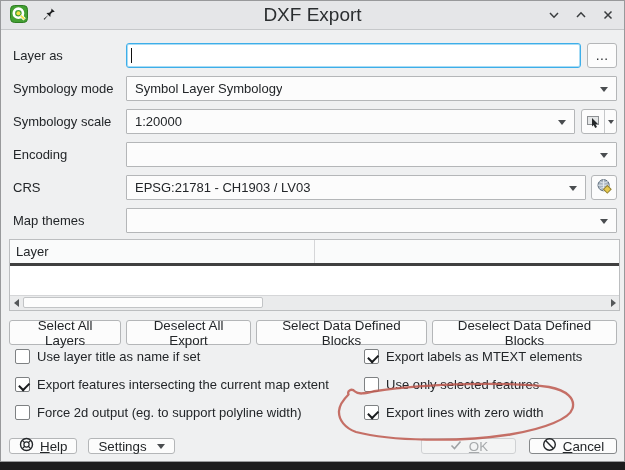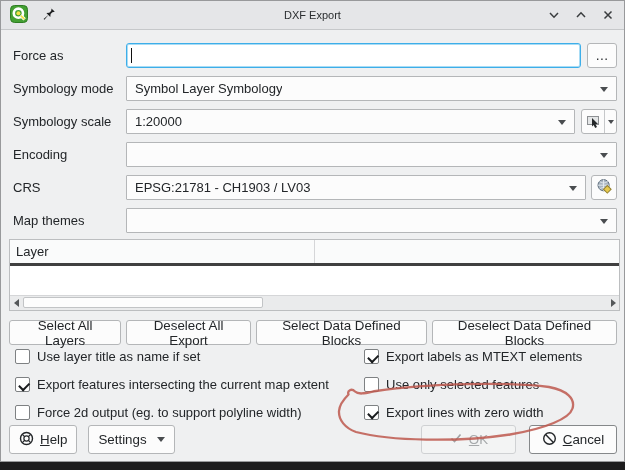--- a/index.html
+++ b/index.html
@@ -1,20 +1,20 @@
 <!DOCTYPE html>
 <html><head>
 <meta charset="utf-8">
 <style>
   html,body{margin:0;padding:0;}
   .stage{position:relative;width:625px;height:470px;background:#1c1c1d;font-family:"Liberation Sans",sans-serif;font-size:13px;color:#232629;overflow:hidden;}
   .dialog{position:absolute;left:0;top:0;width:625px;height:462px;background:#eff0f1;border:1px solid #98999b;box-sizing:border-box;}
   
   .titlebar{position:relative;height:29px;background:#e5e6e8;border-bottom:1px solid #c6c8ca;display:flex;align-items:center;padding:0 9px;box-sizing:border-box;}
-  .titlebar .title{position:absolute;left:0;right:0;text-align:center;font-size:11px;color:#2b2e30;}
+  .titlebar .title{position:absolute;left:0;right:0;text-align:center;font-size:19px;color:#2b2e30;}
   .tb-icons{display:flex;align-items:center;gap:14px;z-index:2;}
   .win-controls{margin-left:auto;display:flex;align-items:center;gap:13px;z-index:2;}
   .win-btn{width:14px;height:14px;display:flex;align-items:center;justify-content:center;cursor:default;}
   
   .content{padding:0 7px 0 12px;}
   .frow{display:flex;align-items:center;height:25px;margin-top:8px;}
   .frow:first-child{margin-top:13px;}
   .flabel{width:113px;flex:none;}
   .tinput{flex:1;height:25px;box-sizing:border-box;background:#ffffff;border:1px solid #3daee9;box-shadow:inset 0 0 0 1px #a8dcf5;border-radius:3px;display:flex;align-items:center;}
   .caret{width:1px;height:15px;background:#111;margin-left:4px;}
@@ -45,21 +45,21 @@
   .lbtn-row{display:flex;gap:5px;margin:9px 0 0 -4px;}
   
   .optrow{display:flex;margin:13px 0 0 2px;align-items:flex-start;}
   .optrow.first{margin-top:4px;text-align:center;}
   .optcol1{width:349px;flex:none;display:flex;align-items:center;}
   .optcol2{display:flex;align-items:center;}
   .cb{width:15px;height:15px;box-sizing:border-box;background:#fff;border:1px solid #7e8183;border-radius:2px;margin-right:7px;position:relative;flex:none;}
   .cb.checked::after{content:"";position:absolute;left:2.5px;top:3.5px;width:8px;height:4.5px;border-left:2px solid #191c1e;border-bottom:2px solid #191c1e;transform:rotate(-45deg);}
   
   .footer{position:absolute;left:8px;right:7px;bottom:7px;display:flex;align-items:center;}
-  .fbtn{height:29px;gap:6px;}
+  .fbtn{height:16px;gap:6px;}
   .fbtn .mn{text-decoration:underline;}
   .settings-btn{margin-left:11px;gap:10px;}
   .ok-btn{margin-left:auto;width:95px;background:#f3f4f4;border-color:#cfd1d3;color:#a6a9ab;}
   .cancel-btn{margin-left:13px;width:88px;border-color:#85888a;}
   .annotation-svg{position:absolute;left:0;top:0;width:625px;height:470px;pointer-events:none;z-index:40;}
 </style>
 </head>
 <body>
 
 <div class="stage">
@@ -98,21 +98,21 @@
           <svg width="12" height="12" viewBox="0 0 12 12">
               <path d="M2.5 2.5 L9.5 9.5 M9.5 2.5 L2.5 9.5" stroke="#3a3d3f" stroke-width="1.5"></path>
             </svg>
         </span>
       </div>
     </div>
 
     <div class="content">
 
       <div class="frow">
-        <span class="flabel">Force as</span>
+        <span class="flabel">Layer as</span>
         <div class="tinput">
             <span class="caret"></span>
             <span></span>
           </div>
         <button class="btn browse-btn">…</button>
       </div>
 
       <div class="frow">
         <span class="flabel">Symbology mode</span>
         <div class="combo">

